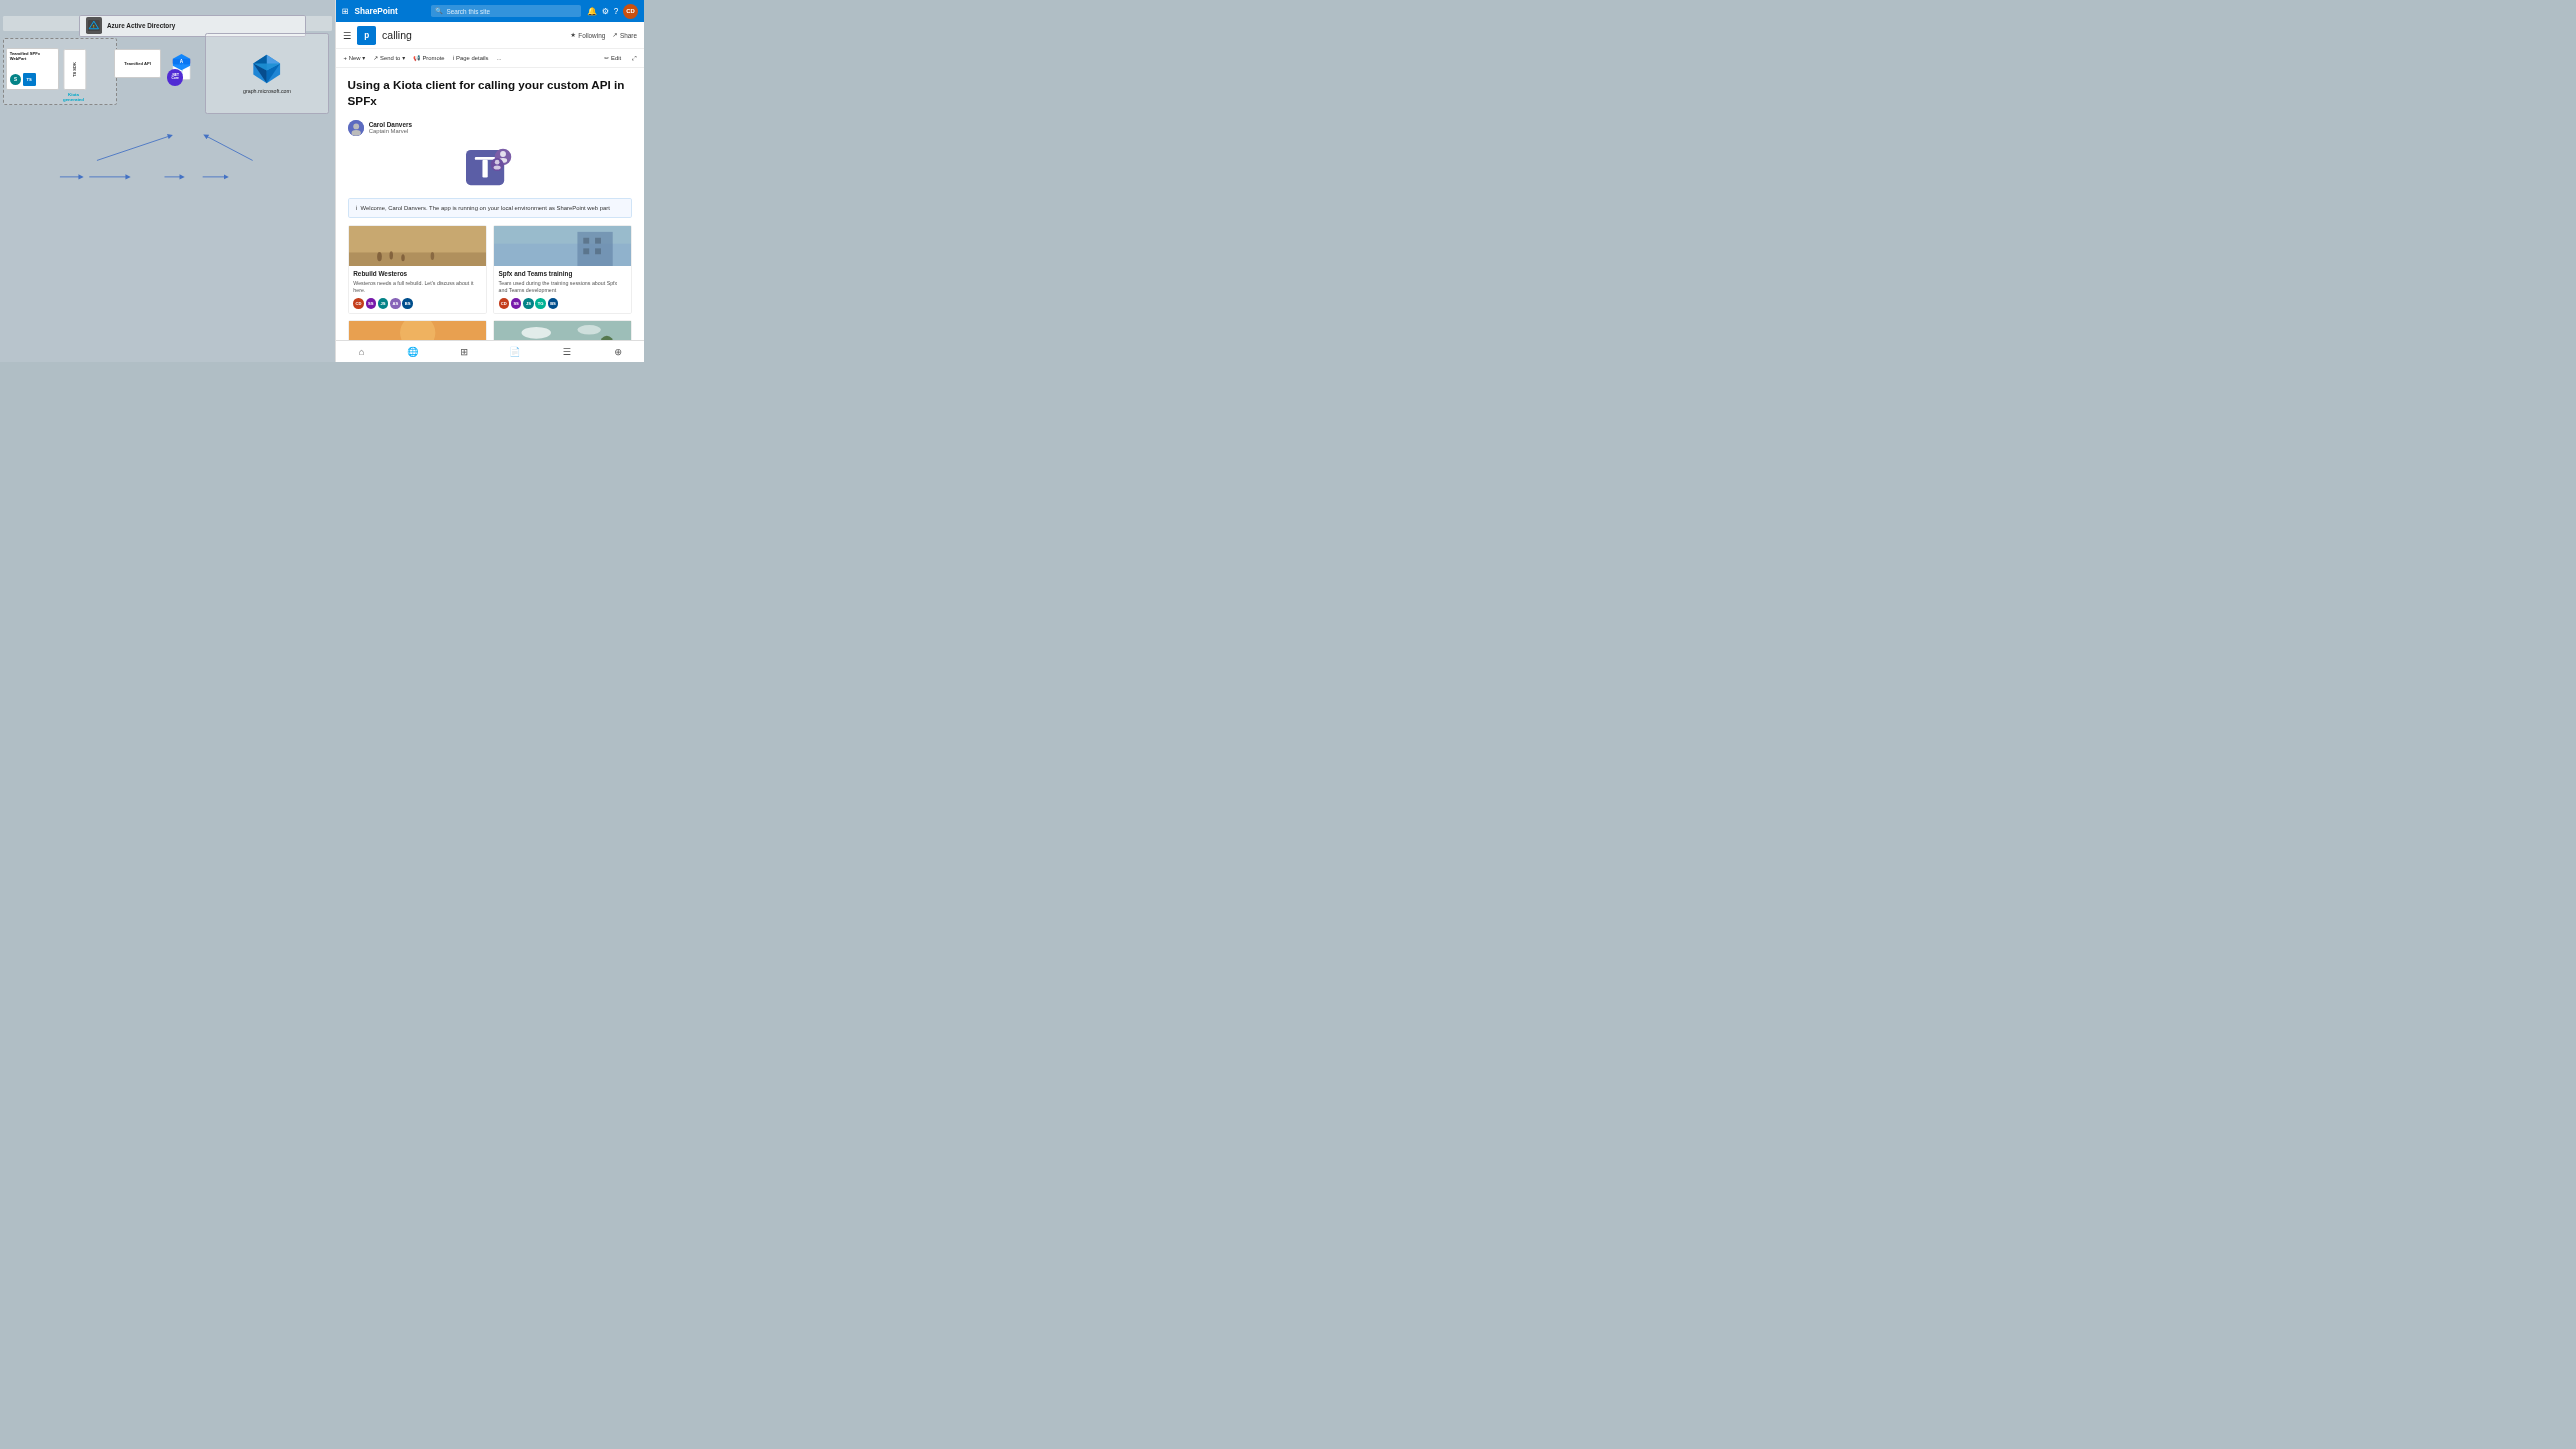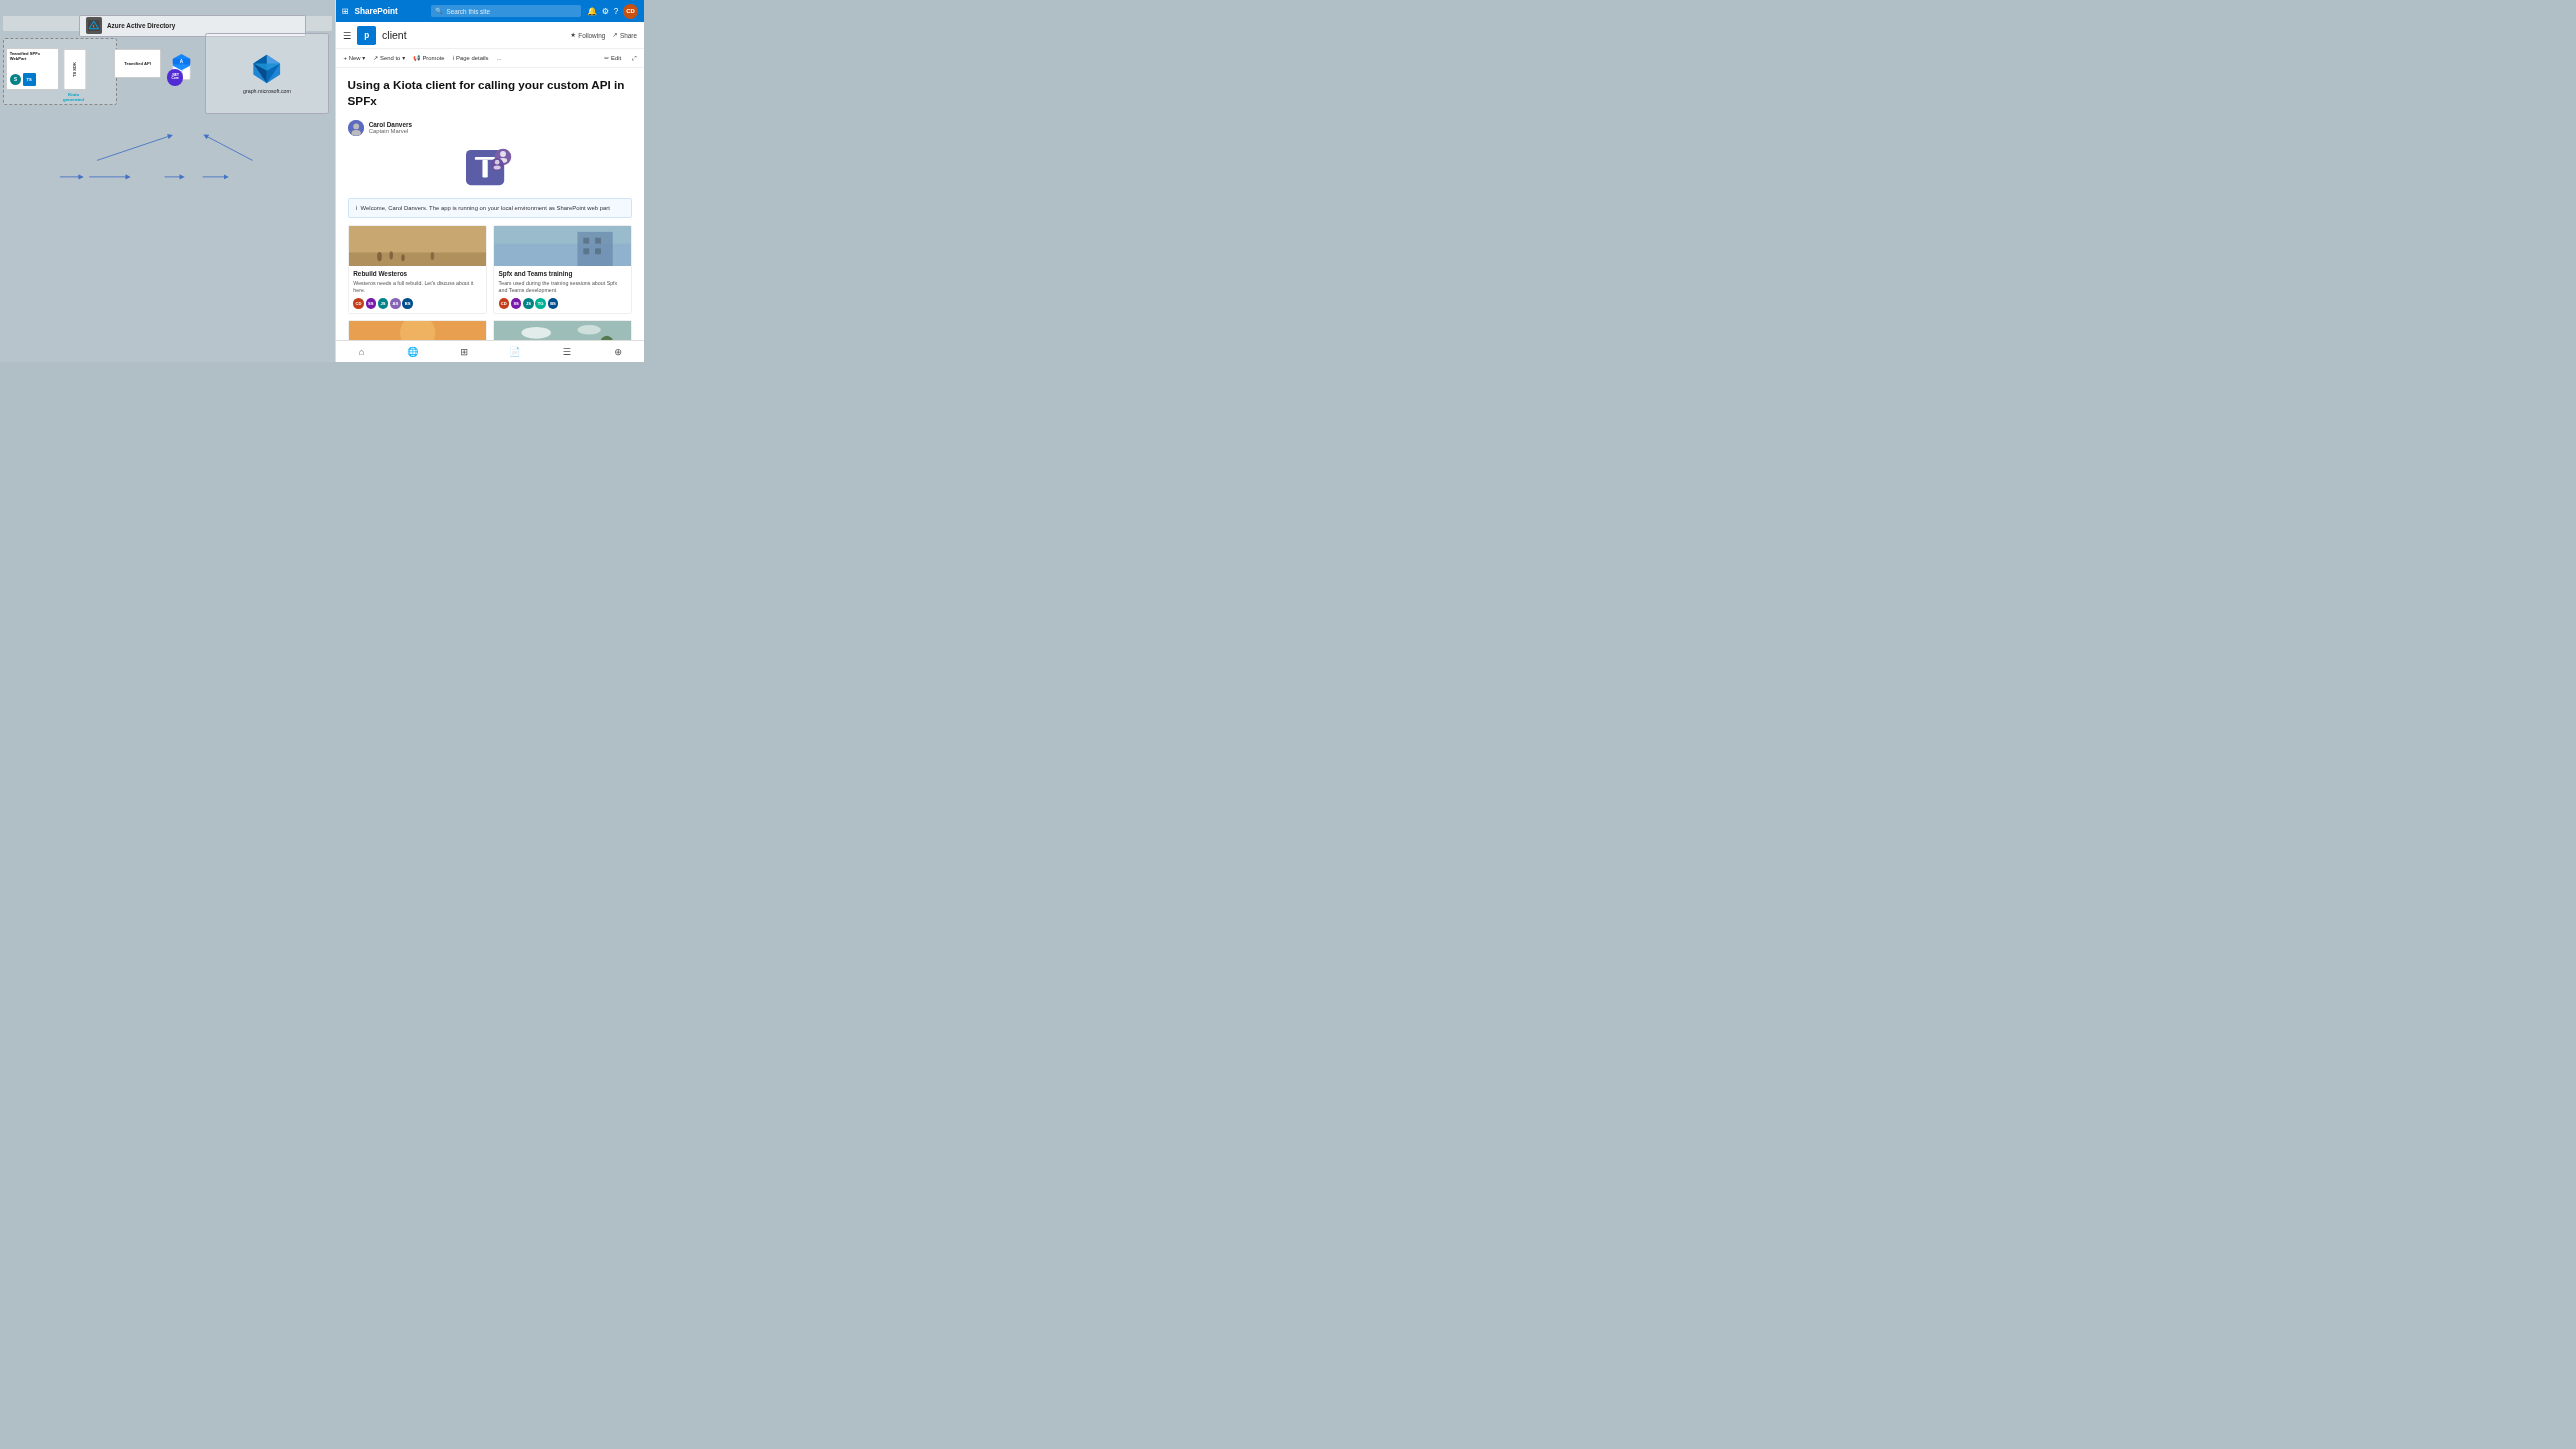--- a/index.html
+++ b/index.html
@@ -706,21 +706,21 @@
       <span class="topbar-icon">?</span>
       <div class="avatar-circle">CD</div>
     </div>
   </div>
 
   <div class="site-header">
     <span class="hamburger">☰</span>
     <div class="site-logo">
       <span>p</span>
     </div>
-    <span class="site-title">client</span>
+    <span class="site-title">calling</span>
     <div class="site-actions">
       <div class="following-btn">
         <span>★</span>
         <span>Following</span>
       </div>
       <div class="share-btn">
         <span>↗</span>
         <span>Share</span>
       </div>
     </div>

